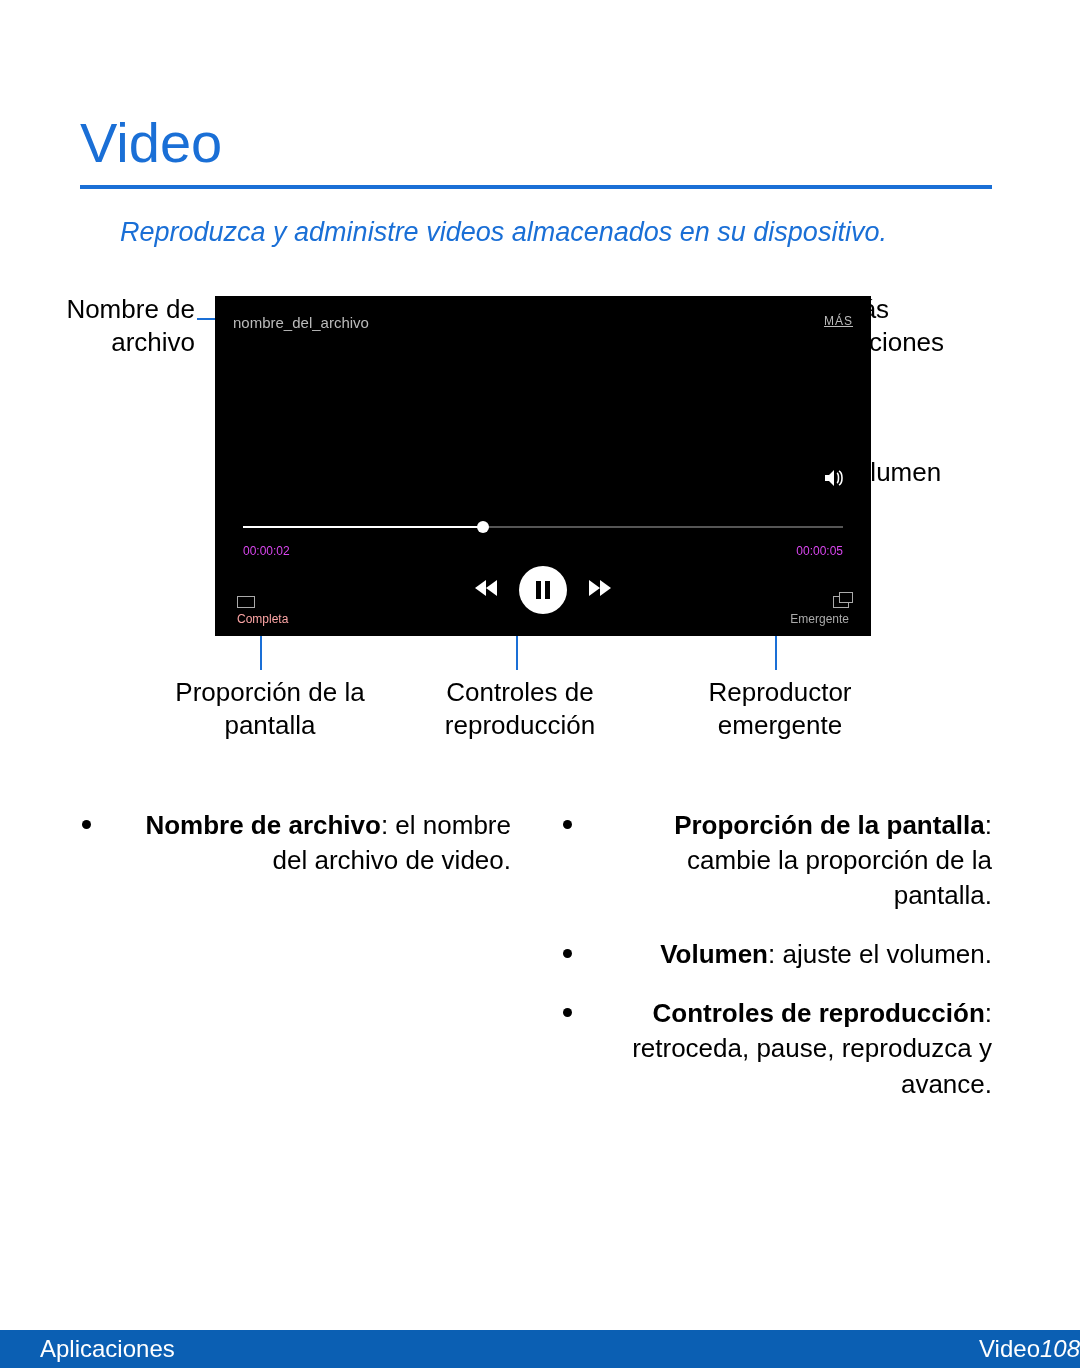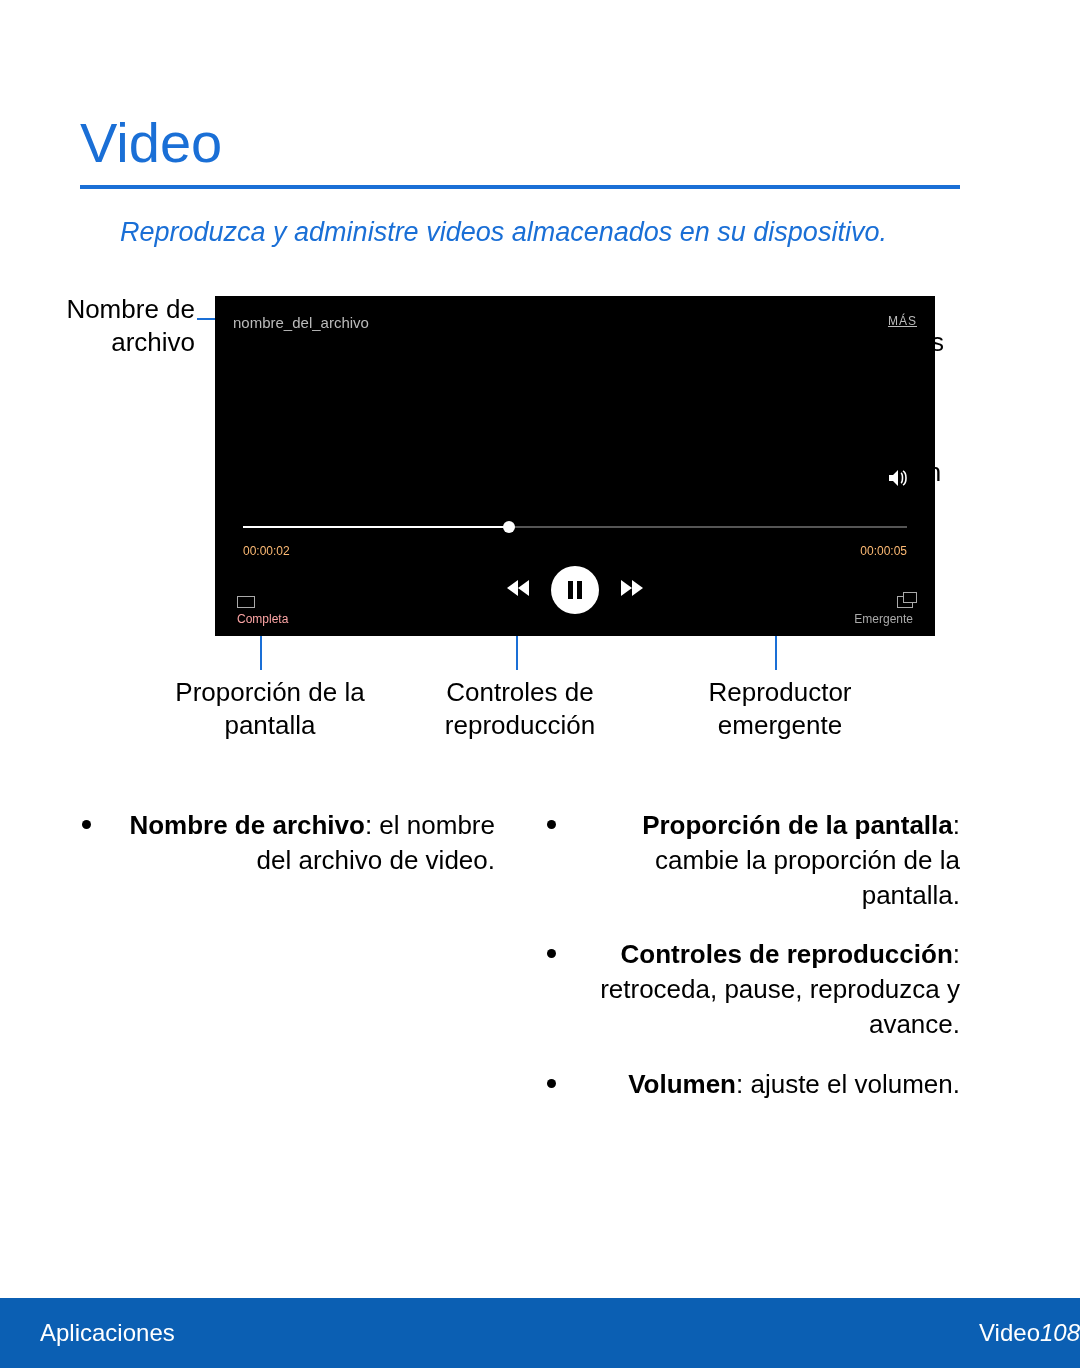--- a/index.html
+++ b/index.html
@@ -1,29 +1,29 @@
 <!DOCTYPE html>
 <html><head>
 <meta charset="utf-8">
 <style>
   * { box-sizing: border-box; margin: 0; padding: 0; }
   html, body { width: 1080px; height: 1368px; font-family: Arial, Helvetica, sans-serif; background: #fff; color: #000; }
-  .page { width: 1080px; height: 1368px; position: relative; padding: 110px 120px 0 80px; }
+  .page { width: 1080px; height: 1368px; position: relative; padding: 110px 88px 0 80px; }
   .title { color: #1a6fd6; font-size: 56px; font-weight: 400; margin-bottom: 10px; }
   .title-rule { border: none; border-bottom: 4px solid #1a6fd6; margin-bottom: 28px; }
   .subtitle { color: #1a6fd6; font-style: italic; font-size: 27px; margin-bottom: 40px; margin-left: 40px; }
 
   .diagram { position: relative; width: 920px; height: 490px; margin: 0 auto 30px auto; }
-  .player { position: absolute; left: 135px; top: 8px; width: 720px; height: 340px; background: #000; color: #fff; }
+  .player { position: absolute; left: 135px; top: 8px; width: 656px; height: 340px; background: #000; color: #fff; }
   .player-top { position: absolute; top: 18px; left: 18px; right: 18px; display: flex; justify-content: space-between; font-size: 15px; color: #bbb; }
   .player-top .more { font-size: 12px; letter-spacing: 1px; text-decoration: underline; }
   .timeline { position: absolute; left: 28px; right: 28px; top: 230px; height: 2px; background: #555; }
   .timeline-prog { position: absolute; left: 0; top: 0; height: 2px; width: 40%; background: #fff; }
   .timeline-knob { position: absolute; top: -5px; left: 40%; width: 12px; height: 12px; margin-left: -6px; background: #fff; border-radius: 50%; }
-  .times { position: absolute; left: 28px; right: 28px; top: 248px; display: flex; justify-content: space-between; font-size: 12px; color: #fdba74; }
+  .times { position: absolute; left: 28px; right: 28px; top: 248px; display: flex; justify-content: space-between; font-size: 12px; color: #d946ef; }
   .ctrls { position: absolute; left: 0; right: 0; top: 270px; text-align: center; }
   .ctrls .skip { display: inline-block; vertical-align: middle; margin: 0 16px; font-size: 18px; color: #fff; }
   .ctrls .playbtn { display: inline-flex; vertical-align: middle; width: 48px; height: 48px; background: #fff; border-radius: 50%; align-items: center; justify-content: center; }
   .ctrls .playbtn .bars { display: flex; gap: 4px; }
   .ctrls .playbtn .bars span { width: 5px; height: 18px; background: #000; }
   .bottom-left { position: absolute; left: 22px; bottom: 10px; font-size: 12px; color: #fca5a5; }
   .bottom-right { position: absolute; right: 22px; bottom: 10px; font-size: 12px; color: #aaa; }
   .icon-sq { width: 18px; height: 12px; border: 1.5px solid #aaa; display: block; margin-bottom: 4px; }
   .icon-pop { width: 16px; height: 12px; border: 1.5px solid #aaa; display: block; margin: 0 0 4px auto; position: relative; }
   .icon-pop::after { content: ""; position: absolute; right: -5px; top: -5px; width: 12px; height: 9px; border: 1.5px solid #aaa; background: #000; }
@@ -36,21 +36,21 @@
   .line.h { height: 2px; }
   .line.v { width: 2px; }
 
   .bullets { display: flex; gap: 50px; margin-top: 30px; }
   .col { flex: 1; font-size: 26px; line-height: 1.35; }
   .col ul { list-style: none; padding-left: 30px; text-align: right; }
   .col li { position: relative; margin-bottom: 24px; }
   .col li::before { content: ""; position: absolute; left: -28px; top: 12px; width: 9px; height: 9px; background: #000; border-radius: 50%; }
   .col b { font-weight: 700; }
 
-  .footer { position: absolute; left: 0; right: 0; bottom: 0; height: 70px; background: #0b5fb3; color: #fff; display: flex; align-items: center; justify-content: space-between; padding: 0 40px; font-size: 24px; }
+  .footer { position: absolute; left: 0; right: 0; bottom: 0; height: 38px; background: #0b5fb3; color: #fff; display: flex; align-items: center; justify-content: space-between; padding: 0 40px; font-size: 24px; }
   .footer .center { position: absolute; left: 0; right: 0; text-align: right; font-style: italic; }
 </style>
 </head>
 <body>
 
 <div class="page">
 
   <h1 class="title">Video</h1>
   <hr class="title-rule">
   <p class="subtitle">Reproduzca y administre videos almacenados en su dispositivo.</p>
@@ -121,22 +121,22 @@
 
   <div class="bullets">
     <div class="col">
       <ul>
         <li><b>Nombre de archivo</b><span>: el nombre del archivo de video.</span></li>
       </ul>
     </div>
     <div class="col">
       <ul>
         <li><b>Proporción de la pantalla</b><span>: cambie la proporción de la pantalla.</span></li>
+        <li><b>Volumen</b><span>: ajuste el volumen.</span></li>
         <li><b>Controles de reproducción</b><span>: retroceda, pause, reproduzca y avance.</span></li>
-        <li><b>Volumen</b><span>: ajuste el volumen.</span></li>
       </ul>
     </div>
   </div>
 
   <div class="footer">
     <span>Aplicaciones</span>
     <span class="center">108</span>
     <span>Video</span>
   </div>
 </div>

